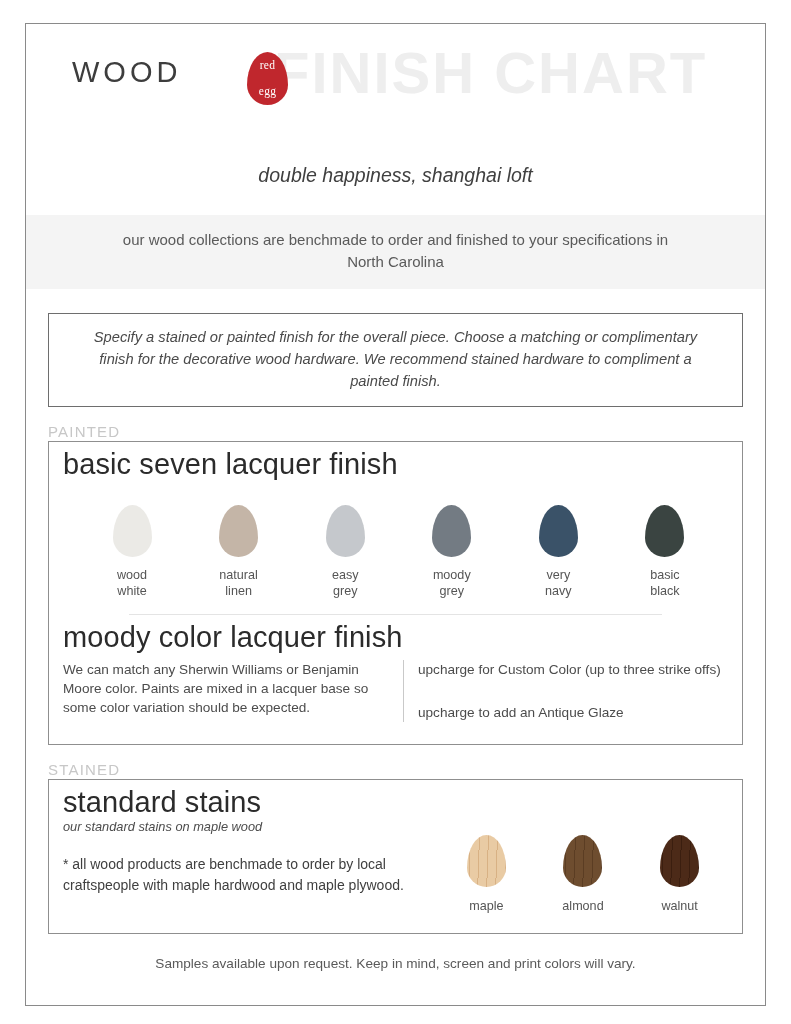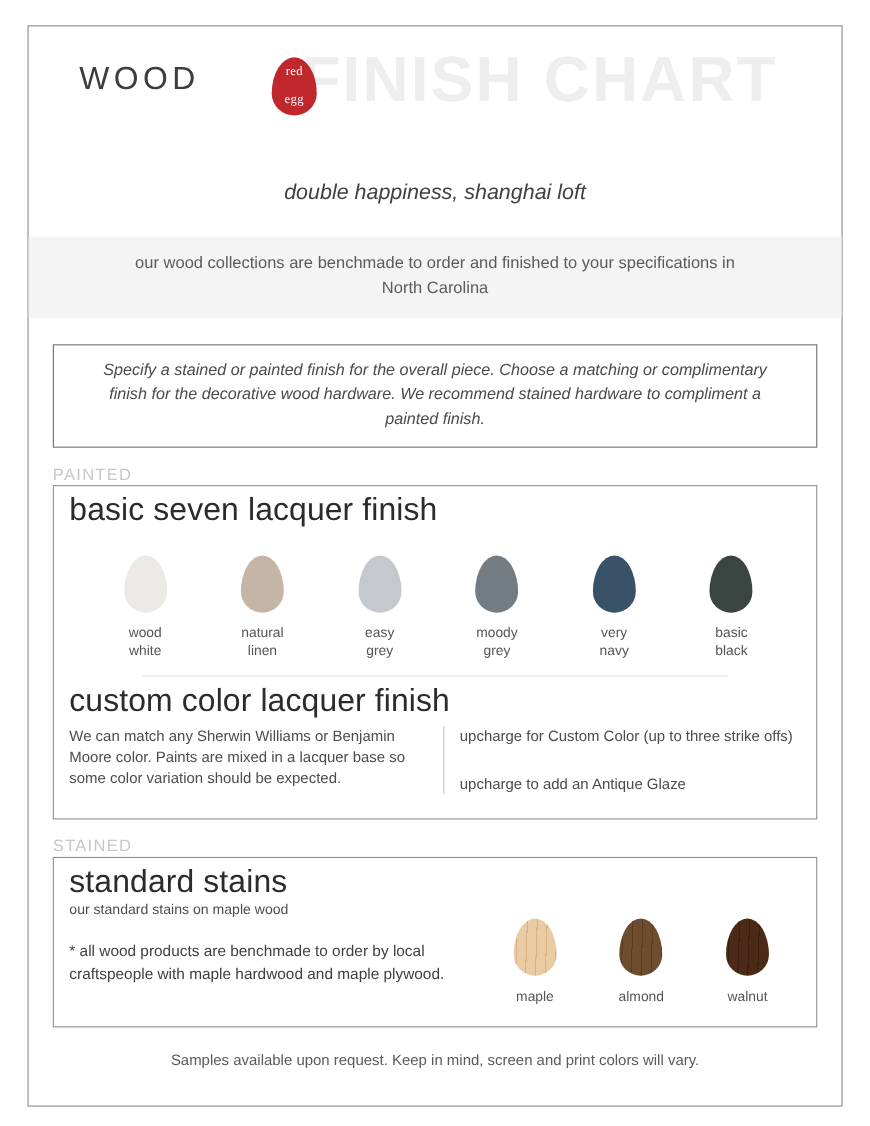--- a/index.html
+++ b/index.html
@@ -193,20 +193,21 @@
   }
   .stain-left {
     width: 375px;
     box-sizing: border-box;
     padding-right: 10px;
   }
   .stain-sub {
     font-size: 12.8px;
     color: #4c4c4c;
     margin-top: -2px;
+    font-style: italic;
   }
   .stain-note {
     font-size: 14px;
     line-height: 1.45;
     color: #3f3f3f;
     margin-top: 20px;
   }
   .stain-right {
     flex: 1;
     display: flex;
@@ -290,21 +291,21 @@
         <div class="egg" style="background: rgb(58, 68, 65);"></div>
         <div class="swatch-label">
           <div>basic</div>
           <div>black</div>
         </div>
       </div>
     </div>
 
     <div class="divider"></div>
 
-    <div class="big-head">custom color lacquer finish</div>
+    <div class="big-head">moody color lacquer finish</div>
 
     <div class="custom-cols">
       <div class="col-left">We can match any Sherwin Williams or Benjamin Moore color.  Paints are mixed in a lacquer base so some color variation should be expected.</div>
       <div class="col-right">
         <div>upcharge for Custom Color (up to three strike offs)</div>
         <div class="upcharge2">upcharge to add an Antique Glaze</div>
       </div>
     </div>
   </div>
 

